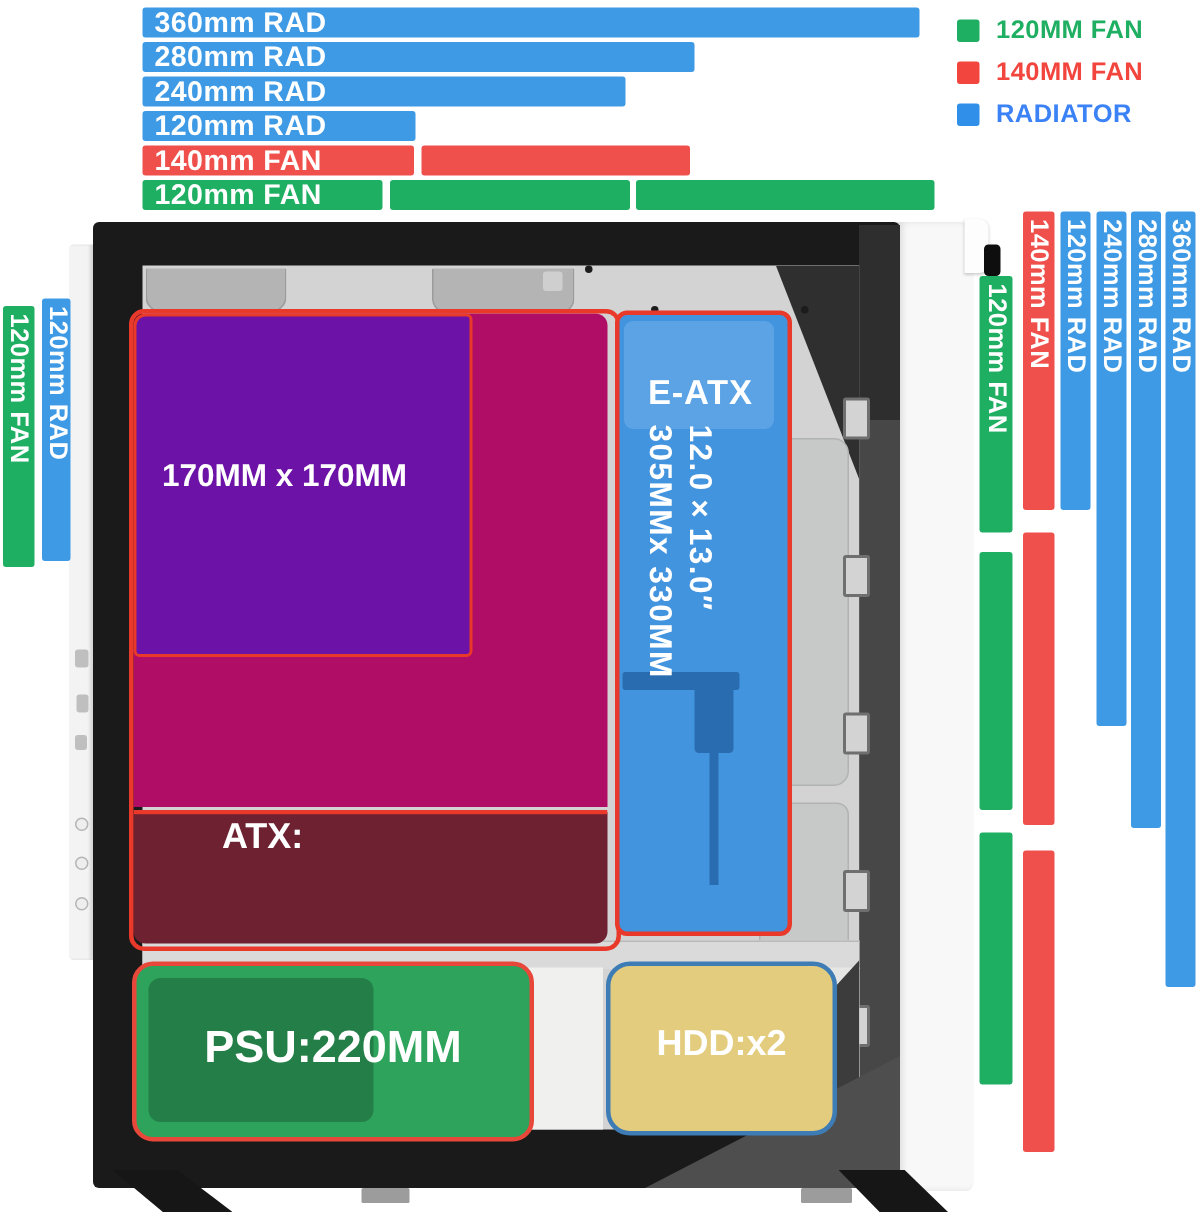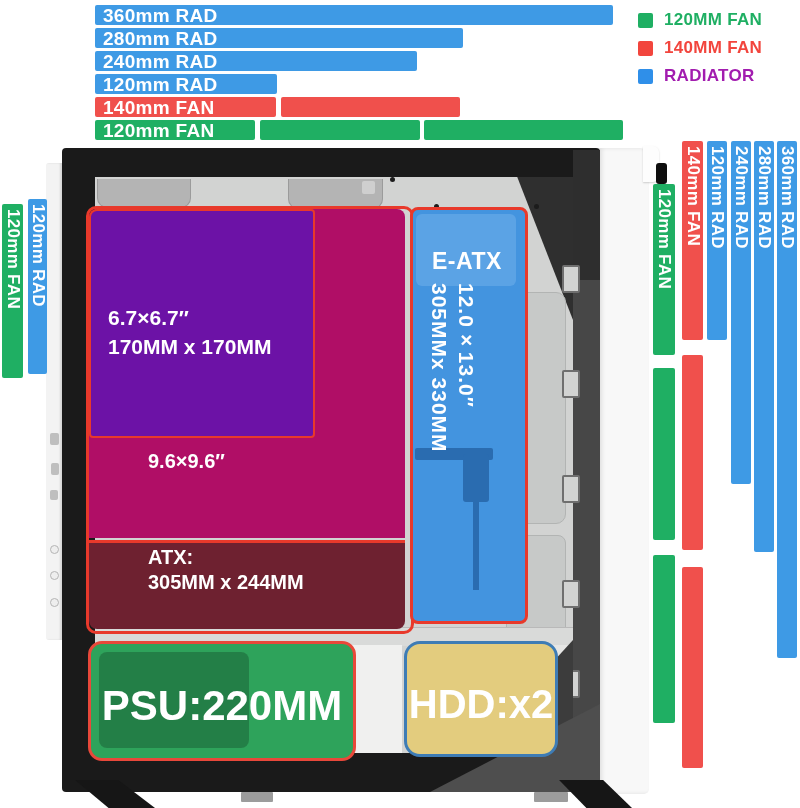--- a/index.html
+++ b/index.html
@@ -55,29 +55,29 @@
   .ol-itx{left:89px;top:209px;width:222px;height:225px;border:2px solid #e8392b;border-radius:8px 4px 4px 4px;}
   .ol-atx{left:89px;top:540px;width:316px;height:86px;border-top:3px solid #e8392b;border-radius:0 0 8px 8px;}
   .ol-eatx{left:410px;top:207px;width:112px;height:411px;border:3px solid #e8392b;border-radius:8px;}
   .eatx-lite{left:3px;top:4px;width:100px;height:72px;background:#5fa6e6;border-radius:6px;opacity:.85;}
   .eatx-bar-h{left:2px;top:238px;width:78px;height:12px;background:#2a6cb0;border-radius:2px;}
   .eatx-bar-v{left:50px;top:244px;width:26px;height:48px;background:#2a6cb0;border-radius:3px;}
   .eatx-stem{left:60px;top:292px;width:6px;height:88px;background:#2a6cb0;}
   .mobo-text{position:absolute;color:#fff;font-weight:bold;white-space:nowrap;}
   .itx-text{left:108px;top:303px;font-size:21px;line-height:29px;}
   .matx-text{left:148px;top:448px;font-size:20px;line-height:27px;}
-  .atx-text{left:148px;top:545px;font-size:20px;line-height:25px;}
+  .atx-text{left:148px;top:545px;font-size:24px;line-height:25px;}
   .eatx-title{left:432px;top:248px;font-size:23px;letter-spacing:.5px;}
   .eatx-vert{left:426px;top:283px;writing-mode:vertical-rl;font-size:21px;line-height:27px;
              color:#fff;font-weight:bold;letter-spacing:1px;white-space:nowrap;}
   .ol-psu{left:88px;top:641px;width:262px;height:114px;border:3px solid #e8483a;border-radius:14px;}
   .psu-inner{position:absolute;left:8px;top:8px;width:150px;height:96px;border-radius:8px;background:rgba(0,0,0,.22);}
-  .psu-label{position:absolute;left:0;right:0;top:38px;text-align:center;color:#fff;font-weight:bold;font-size:42px;}
+  .psu-label{position:absolute;left:0;right:0;top:38px;text-align:center;color:#fff;font-weight:bold;font-size:30px;}
   .ol-hdd{left:404px;top:641px;width:148px;height:110px;border:3px solid #3e7cb5;border-radius:16px;}
-  .hdd-label{position:absolute;left:0;right:0;top:38px;text-align:center;color:#fff;font-weight:bold;font-size:40px;}
+  .hdd-label{position:absolute;left:0;right:0;top:38px;text-align:center;color:#fff;font-weight:bold;font-size:24px;}
 </style>
 </head>
 <body>
 
 <div id="canvas">
 
   <div class="abs case-right-panel"></div>
   <div class="abs case-top-tab"></div>
   <div class="abs case-top-btn"></div>
   <div class="abs case-frame"></div>
@@ -131,29 +131,26 @@
   <div class="abs ol-outline" id="mobo-outline"></div>
 
   <div class="abs ol-eatx" id="eatx-box" style="background: rgb(67, 148, 223);">
     <div class="abs eatx-lite"></div>
     <div class="abs eatx-bar-h"></div>
     <div class="abs eatx-bar-v"></div>
     <div class="abs eatx-stem"></div>
   </div>
 
   <div class="mobo-text itx-text">
-    <div>6.7×6.7″</div>
     <div>170MM x 170MM</div>
   </div>
   <div class="mobo-text matx-text">
-    <div>9.6×9.6″</div>
   </div>
   <div class="mobo-text atx-text">
     <div>ATX:</div>
-    <div>305MM x 244MM</div>
   </div>
   <div class="mobo-text eatx-title">E-ATX</div>
   <div class="abs eatx-vert">
     <div>12.0×13.0″</div>
     <div>305MMx 330MM</div>
   </div>
 
   <div class="abs ol-psu" id="psu-box" style="background: rgb(46, 163, 91);">
     <div class="psu-inner"></div>
     <div class="psu-label">PSU:220MM</div>
@@ -221,17 +218,17 @@
       <div class="legend-row">
         <span class="legend-sq" style="background: rgb(31, 175, 99);"></span>
         <span class="legend-txt" style="color: rgb(31, 175, 99);">120MM FAN</span>
       </div>
       <div class="legend-row">
         <span class="legend-sq" style="background: rgb(242, 69, 61);"></span>
         <span class="legend-txt" style="color: rgb(242, 69, 61);">140MM FAN</span>
       </div>
       <div class="legend-row">
         <span class="legend-sq" style="background: rgb(47, 143, 233);"></span>
-        <span class="legend-txt" style="color: #a21caf;">RADIATOR</span>
+        <span class="legend-txt" style="color: #3b82f6;">RADIATOR</span>
       </div>
     </div>
 
 </div>
 
 </body></html>

